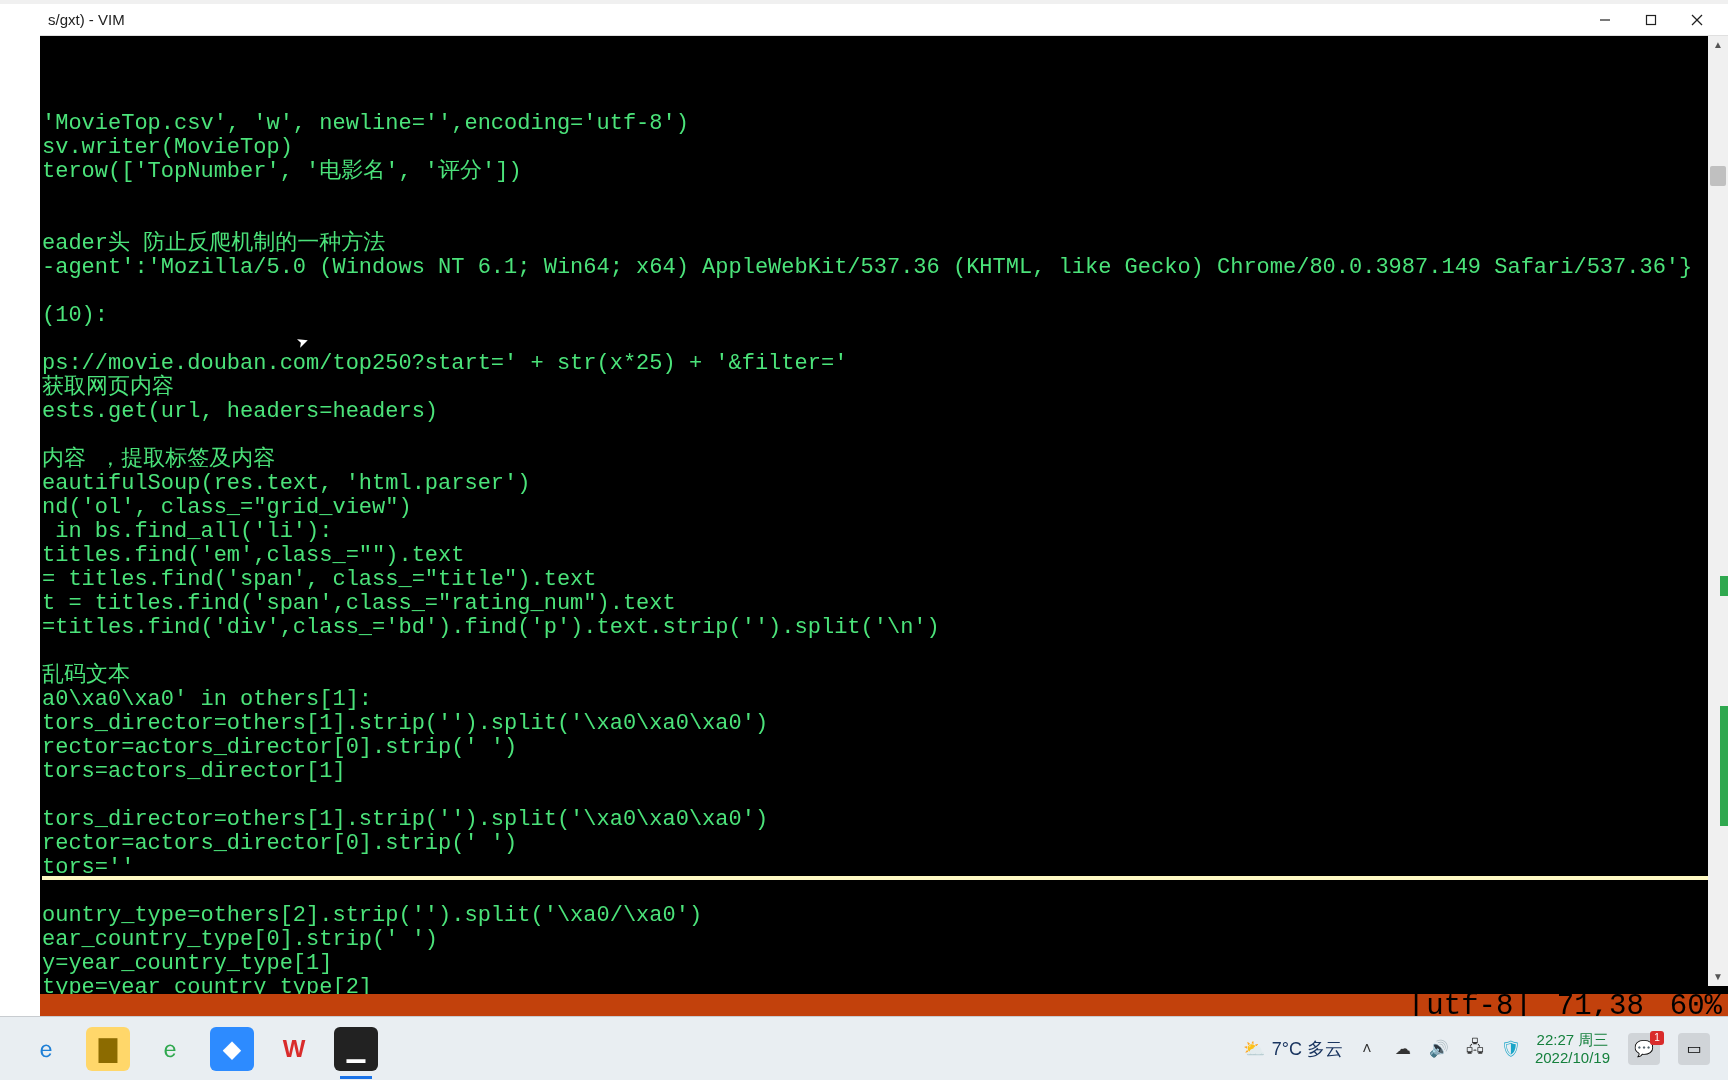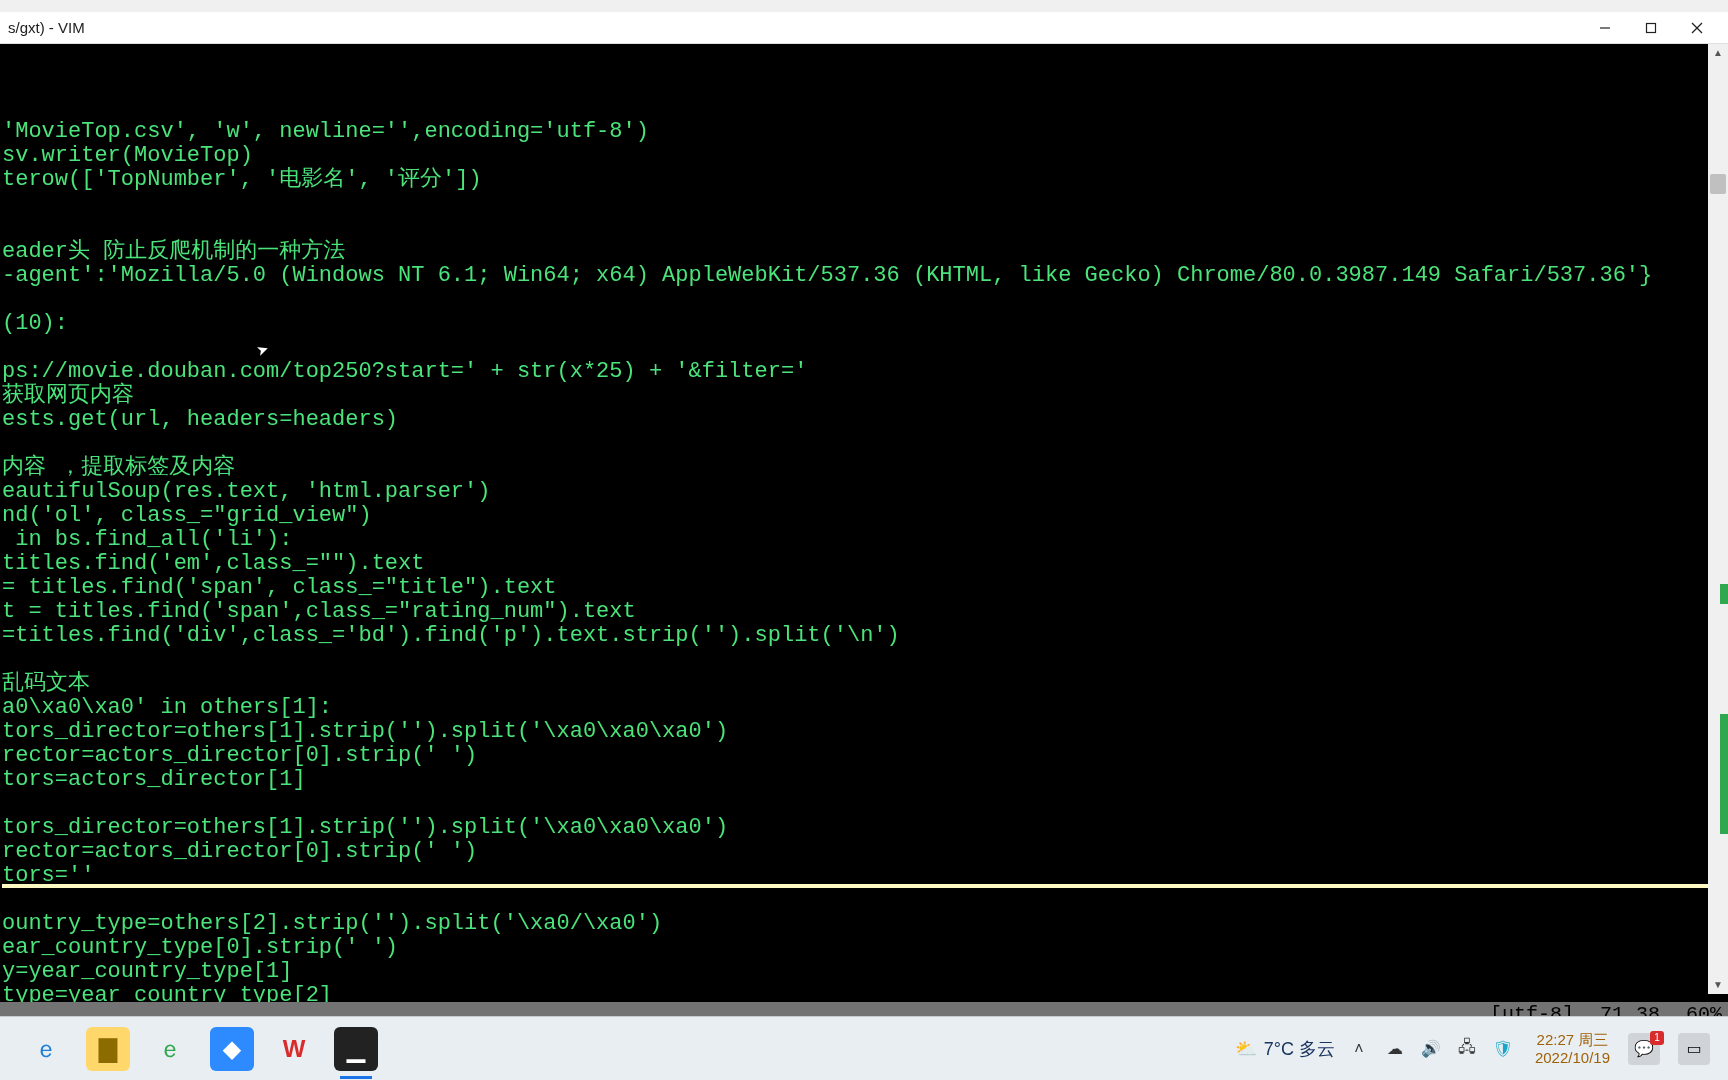--- a/index.html
+++ b/index.html
@@ -6,26 +6,27 @@
 body {
   width: 1728px;
   height: 1080px;
   background: #f0f0f0;
   overflow: hidden;
   font-family: "Segoe UI", Arial, sans-serif;
   position: relative;
 }
 .vim-window {
   position: absolute;
-  top: 12px; left: 0;
+  top: 4px; left: 0;
   width: 1728px;
   height: 1016px;
   background: #fff;
   display: flex;
   flex-direction: column;
+  padding-left: 40px;
 }
 .title-bar {
   height: 32px;
   background: #ffffff;
   display: flex;
   align-items: center;
   padding: 0 8px;
   border-bottom: 1px solid #e0e0e0;
 }
 .title-bar .title {
@@ -62,24 +63,24 @@
 .editor .line { height: 24px; }
 .underline-row {
   border-bottom: 4px solid #fef9c3;
 }
 .status-bar {
   position: absolute;
   bottom: 0;
   left: 0;
   width: 100%;
   height: 26px;
-  background: #737373;
+  background: #c2410c;
   color: #000;
   font-family: "Consolas","Courier New",monospace;
-  font-size: 20px;
+  font-size: 29px;
   display: flex;
   align-items: center;
   padding: 0 6px;
 }
 .status-left { flex: 1; }
 .status-right {
   display: flex;
   gap: 26px;
 }
 .scrollbar {
@@ -174,23 +175,22 @@
   height: 24px;
   display: flex;
   align-items: center;
   justify-content: center;
   font-size: 16px;
   color: #333;
 }
 .clock {
   text-align: center;
   font-size: 15px;
-  color: #a16207;
+  color: #15803d;
   line-height: 1.2;
-  margin-left: 8px;
 }
 .notif {
   width: 32px;
   height: 32px;
   border-radius: 4px;
   display: flex;
   align-items: center;
   justify-content: center;
   position: relative;
   margin-left: 6px;

